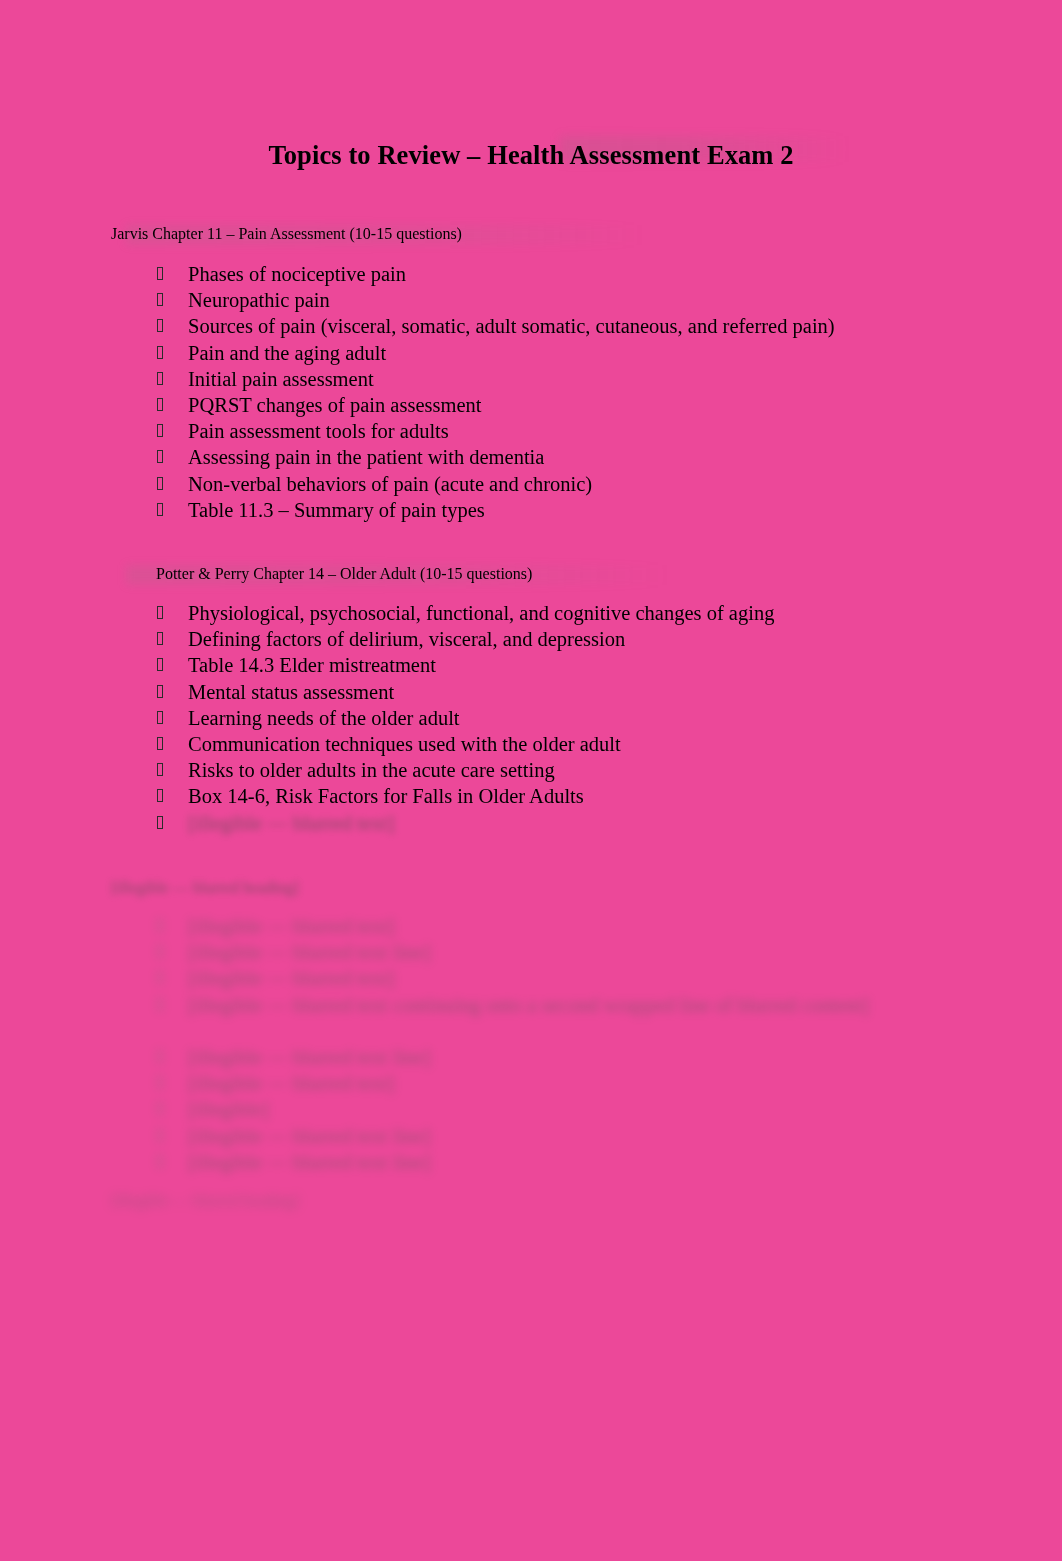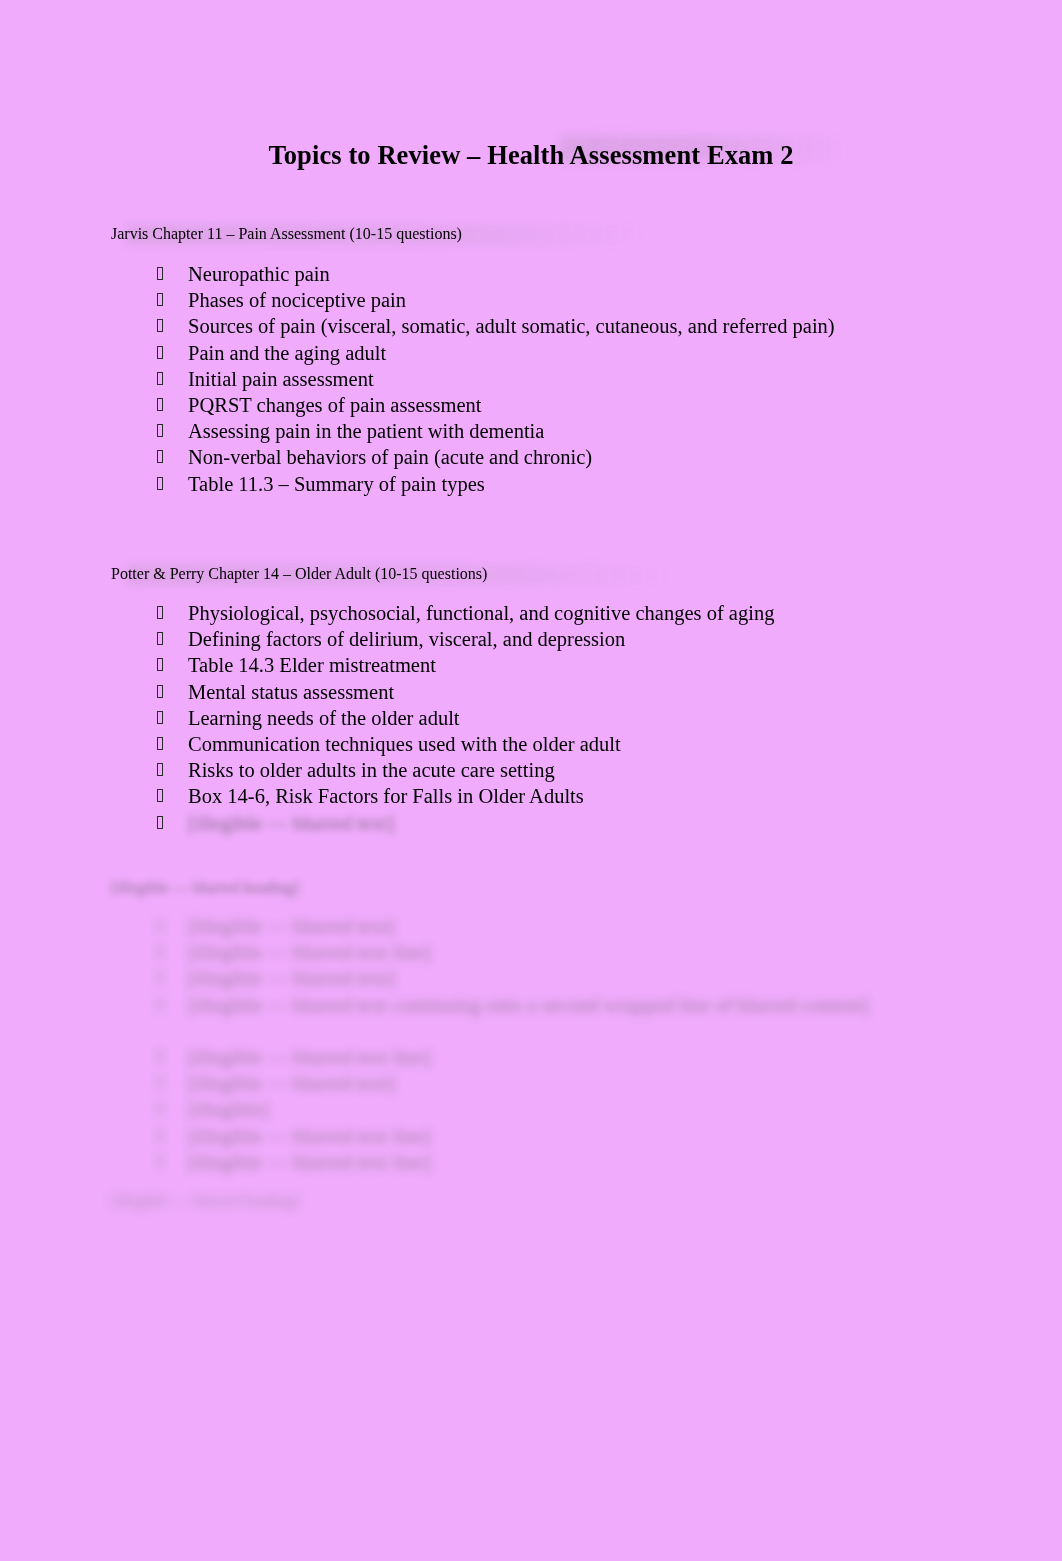--- a/index.html
+++ b/index.html
@@ -12,21 +12,21 @@
     height: 1561px;
     position: relative;
     font-family: "Liberation Serif", "DejaVu Serif", serif;
     color: #000000;
     overflow: hidden;
   }
 
   .page {
     position: absolute;
     inset: 0;
-    background: #f0abfc;
+    background: #ec4899;
   }
 
   
   .doc-title {
     position: absolute;
     left: 0;
     top: 120px;
     width: 1062px;
     text-align: center;
     font-size: 26.5px;
@@ -133,58 +133,62 @@
 
   <div class="title-smudge"></div>
   <h1 class="doc-title">Topics to Review – Health Assessment Exam 2</h1>
 
   <div class="heading-smudge" style="left:126px; top:225px; width:520px;"></div>
   <div class="section-heading" style="top:221px;">Jarvis Chapter 11 – Pain Assessment (10-15 questions)</div>
 
   <div class="bullet-list" style="top:261px;">
     <div class="bullet-item">
       <span class="bullet-marker"></span>
+      <span class="bullet-text">Phases of nociceptive pain</span>
+    </div>
+    <div class="bullet-item">
+      <span class="bullet-marker"></span>
       <span class="bullet-text">Neuropathic pain</span>
     </div>
     <div class="bullet-item">
       <span class="bullet-marker"></span>
-      <span class="bullet-text">Phases of nociceptive pain</span>
-    </div>
-    <div class="bullet-item">
-      <span class="bullet-marker"></span>
       <span class="bullet-text">Sources of pain (visceral, somatic, adult somatic, cutaneous, and referred pain)</span>
     </div>
     <div class="bullet-item">
       <span class="bullet-marker"></span>
       <span class="bullet-text">Pain and the aging adult</span>
     </div>
     <div class="bullet-item">
       <span class="bullet-marker"></span>
       <span class="bullet-text">Initial pain assessment</span>
     </div>
     <div class="bullet-item">
       <span class="bullet-marker"></span>
       <span class="bullet-text">PQRST changes of pain assessment</span>
     </div>
     <div class="bullet-item">
       <span class="bullet-marker"></span>
+      <span class="bullet-text">Pain assessment tools for adults</span>
+    </div>
+    <div class="bullet-item">
+      <span class="bullet-marker"></span>
       <span class="bullet-text">Assessing pain in the patient with dementia</span>
     </div>
     <div class="bullet-item">
       <span class="bullet-marker"></span>
       <span class="bullet-text">Non-verbal behaviors of pain (acute and chronic)</span>
     </div>
     <div class="bullet-item">
       <span class="bullet-marker"></span>
       <span class="bullet-text">Table 11.3 – Summary of pain types</span>
     </div>
   </div>
 
   <div class="heading-smudge" style="left:126px; top:565px; width:545px;"></div>
-  <div class="section-heading" style="top:561px;">Potter &amp; Perry Chapter 14 – Older Adult (10-15 questions)</div>
+  <div class="section-heading" style="top:561px;margin-left:45px;">Potter &amp; Perry Chapter 14 – Older Adult (10-15 questions)</div>
 
   <div class="bullet-list" style="top:600px;">
     <div class="bullet-item">
       <span class="bullet-marker"></span>
       <span class="bullet-text">Physiological, psychosocial, functional, and cognitive changes of aging</span>
     </div>
     <div class="bullet-item">
       <span class="bullet-marker"></span>
       <span class="bullet-text">Defining factors of delirium, visceral, and depression</span>
     </div>

